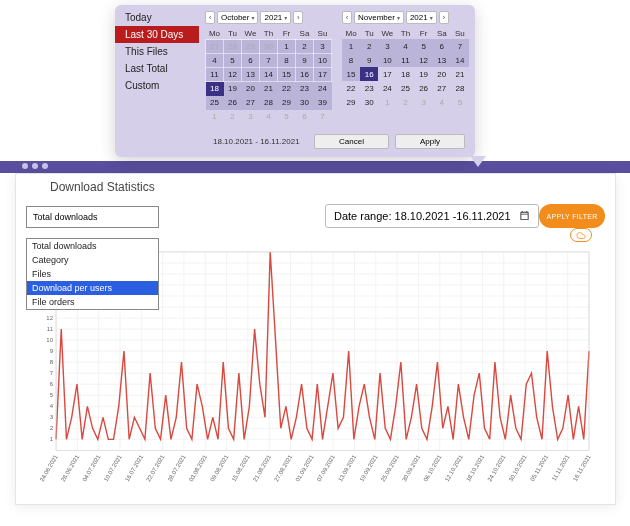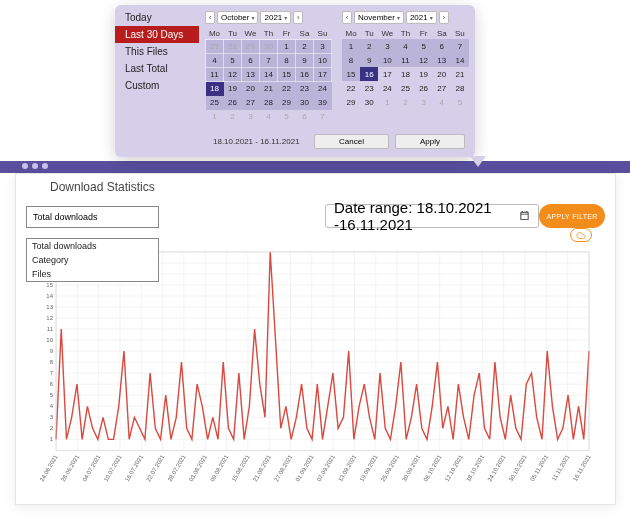--- a/index.html
+++ b/index.html
@@ -14,21 +14,21 @@
   .win-title { font-size: 12px; color: #444; padding: 6px 8px; margin-left: 26px; }
 
   .controls { display: flex; align-items: flex-end; padding: 4px 10px 10px 10px; gap: 0; position: relative; }
 
   .sel-wrap { width: 133px; height: 22px; border: 1px solid #888; background: #fff; display: flex; align-items: center; padding: 0 6px; font-size: 9px; position: relative; }
 
   .dropdown { position: absolute; left: 10px; top: 38px; width: 133px; border: 1px solid #888; background: #fff; z-index: 5; }
   .dropdown div { font-size: 9px; padding: 2px 5px; color: #222; cursor: pointer; }
   .dropdown div.sel { background: #2b5fe0; color: #fff; }
 
-  .range-input { margin-left: auto; width: 214px; height: 24px; border: 1px solid #bbb; border-radius: 3px; display: flex; align-items: center; padding: 0 8px; font-size: 15px; position: relative; }
+  .range-input { margin-left: auto; width: 214px; height: 24px; border: 1px solid #bbb; border-radius: 3px; display: flex; align-items: center; padding: 0 8px; font-size: 11px; position: relative; }
   .cal-icon { margin-left: auto; font-size: 11px; }
 
   .apply-btn { width: 66px; height: 24px; background: #f28c1b; color: #fff; border: none; border-radius: 12px; font-size: 7px; letter-spacing: 0.3px; cursor: pointer; }
 
   .cloud-btn { position: absolute; right: 23px; top: 54px; width: 22px; height: 14px; border: 1px solid #f28c1b; border-radius: 8px; display: flex; align-items: center; justify-content: center; color: #f28c1b; font-size: 9px; cursor: pointer; }
 
   .chart-area { position: absolute; left: 18px; top: 72px; right: 20px; bottom: 12px; }
 
   .popup { position: absolute; left: 115px; top: 5px; width: 360px; background: #d5cfe9; border-radius: 6px; box-shadow: 0 4px 16px rgba(0,0,0,0.18); z-index: 20; padding-bottom: 8px; }
   .popup::after { content: ''; position: absolute; bottom: -10px; left: 355px; width: 0; height: 0; border-left: 8px solid transparent; border-right: 8px solid transparent; border-top: 11px solid #d5cfe9; }
@@ -72,20 +72,22 @@
 
   <div class="controls">
     <div class="sel-wrap">
       <span>Total downloads</span>
     </div>
 
     <div class="dropdown" id="dropdown">
         <div>Total downloads</div>
         <div>Category</div>
         <div>Files</div>
+        <div class="sel">Download per users</div>
+        <div>File orders</div>
       </div>
 
     <div class="range-input">
       <span>Date range: 18.10.2021 -16.11.2021</span>
       <span class="cal-icon">
         <svg width="11" height="11" viewBox="0 0 24 24" fill="#333">
             <path d="M19 4h-1V2h-2v2H8V2H6v2H5a2 2 0 0 0-2 2v14a2 2 0 0 0 2 2h14a2 2 0 0 0 2-2V6a2 2 0 0 0-2-2zm0 16H5V10h14v10zM5 8V6h14v2H5z"></path>
           </svg>
       </span>
     </div>

